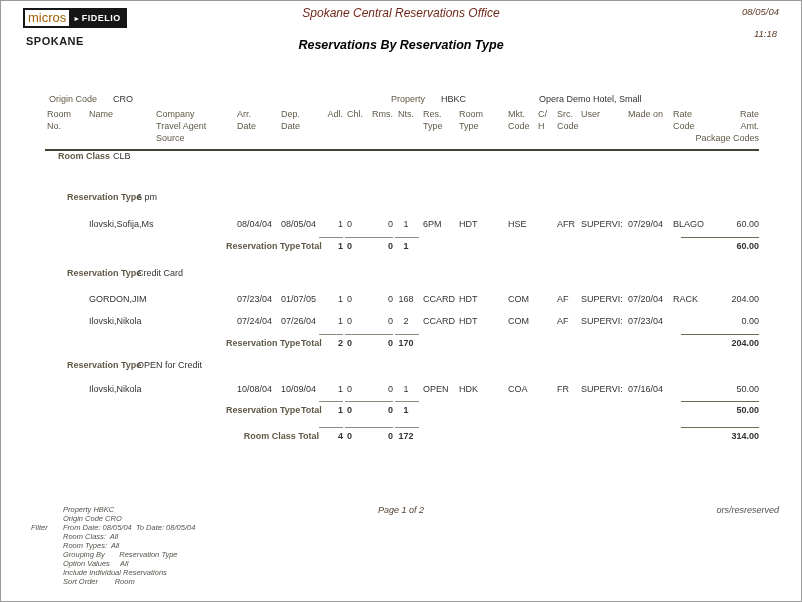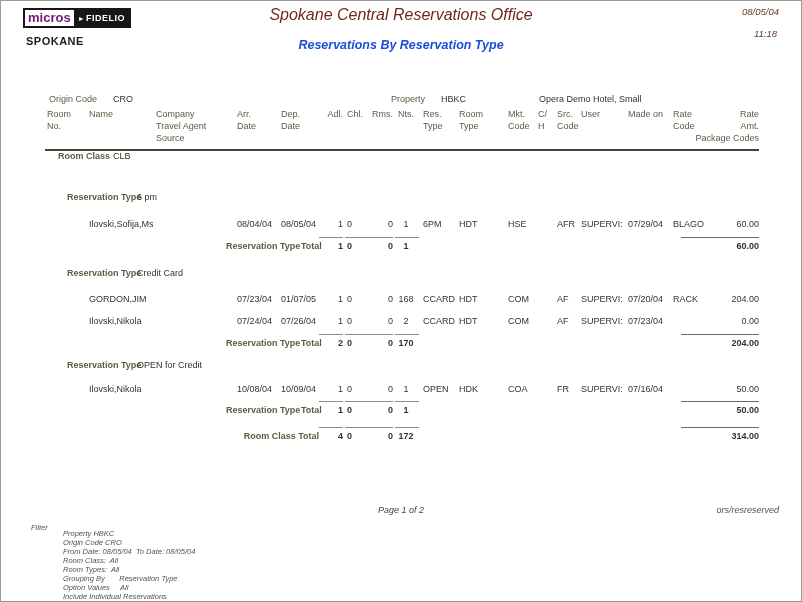--- a/index.html
+++ b/index.html
@@ -44,31 +44,31 @@
   .v-rclass{left:112px}
   .l-group{left:66px}
   .v-group{left:136px}
   
   .rule{position:absolute;left:44px;width:714px;height:2px;background:#45422f;}
   .seg{position:absolute;height:1px;background:#8f8c80;width:24px;}
   .seg.s1{left:318px}.seg.s2{left:344px}.seg.s3{left:368px}.seg.s4{left:394px}
   .amtline{position:absolute;left:680px;width:78px;height:1px;background:#6e6a58;}
   
   .logo{position:absolute;left:22px;top:7px;display:flex;align-items:stretch;border:2px solid #161616;background:#fff;}
-  .logo-micros{font-weight:bold;font-size:13px;line-height:16px;padding:0 3px;color:#701a75;}
+  .logo-micros{font-weight:normal;font-size:13px;line-height:16px;padding:0 3px;color:#a16207;}
   .logo-black{background:#161616;color:#fff;font-weight:bold;font-size:9px;display:flex;align-items:center;padding:0 4px;letter-spacing:.5px;}
   .logo-arrow{font-size:7px;margin-right:1px;}
   .spokane{position:absolute;left:25px;top:34px;font-size:11px;font-weight:bold;letter-spacing:.5px;color:#1c1c1c;}
-  .office-title{position:absolute;left:0;top:5px;width:100%;text-align:center;font-size:16px;font-style:italic;color:#71281c;}
-  .report-title{position:absolute;left:0;top:37px;width:100%;text-align:center;font-size:12.5px;font-style:italic;font-weight:bold;color:#1d4ed8;}
+  .office-title{position:absolute;left:0;top:5px;width:100%;text-align:center;font-size:12px;font-style:italic;color:#71281c;}
+  .report-title{position:absolute;left:0;top:37px;width:100%;text-align:center;font-size:12.5px;font-style:italic;font-weight:bold;color:#000000;}
   .run-date{position:absolute;right:22px;top:5px;font-size:9.5px;font-style:italic;color:#5d3a25;}
   .run-time{position:absolute;right:24px;top:27px;font-size:9.5px;font-style:italic;color:#5d3a25;}
   
   .filter-label{position:absolute;left:30px;top:504px;font-size:7.5px;font-style:italic;color:#55524a;margin-top:18px;}
-  .filter-line{position:absolute;left:62px;font-size:7.5px;font-style:italic;color:#55524a;white-space:pre;margin-top:24px;}
+  .filter-line{position:absolute;left:62px;font-size:7.5px;font-style:italic;color:#55524a;white-space:pre;}
   .page-num{position:absolute;left:0;top:504px;width:100%;text-align:center;font-size:9px;font-style:italic;color:#55402f;}
   .report-id{position:absolute;right:22px;top:504px;font-size:9px;font-style:italic;color:#55504a;}
 </style>
 </head>
 <body>
 
 <div class="page">
 
   <div class="logo">
     <span class="logo-micros">micros</span>

